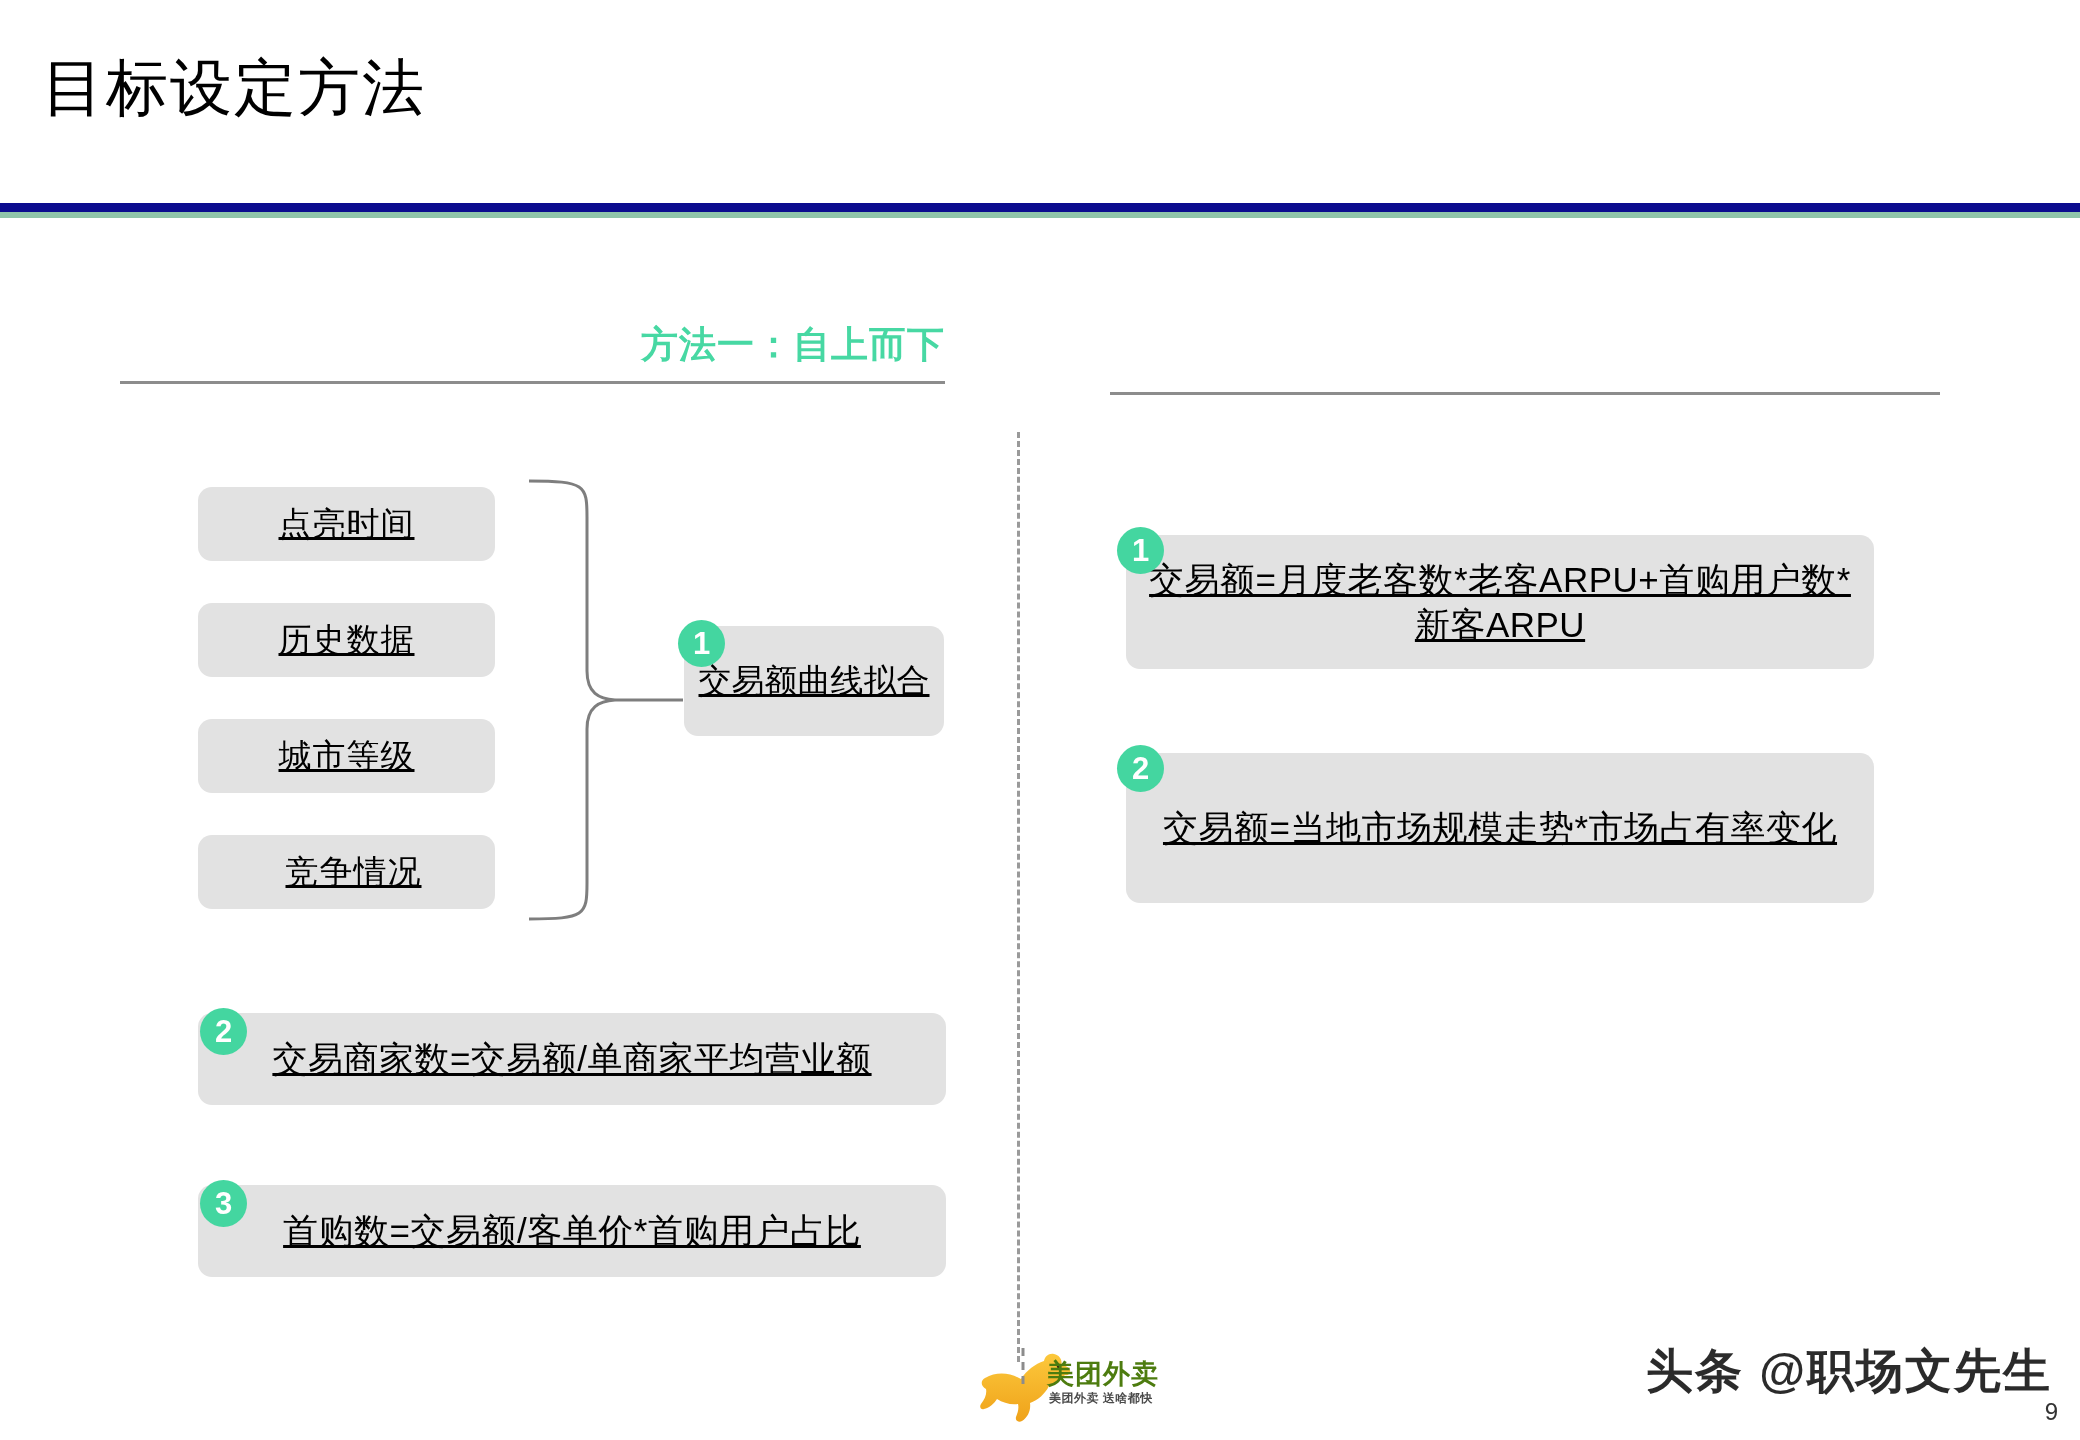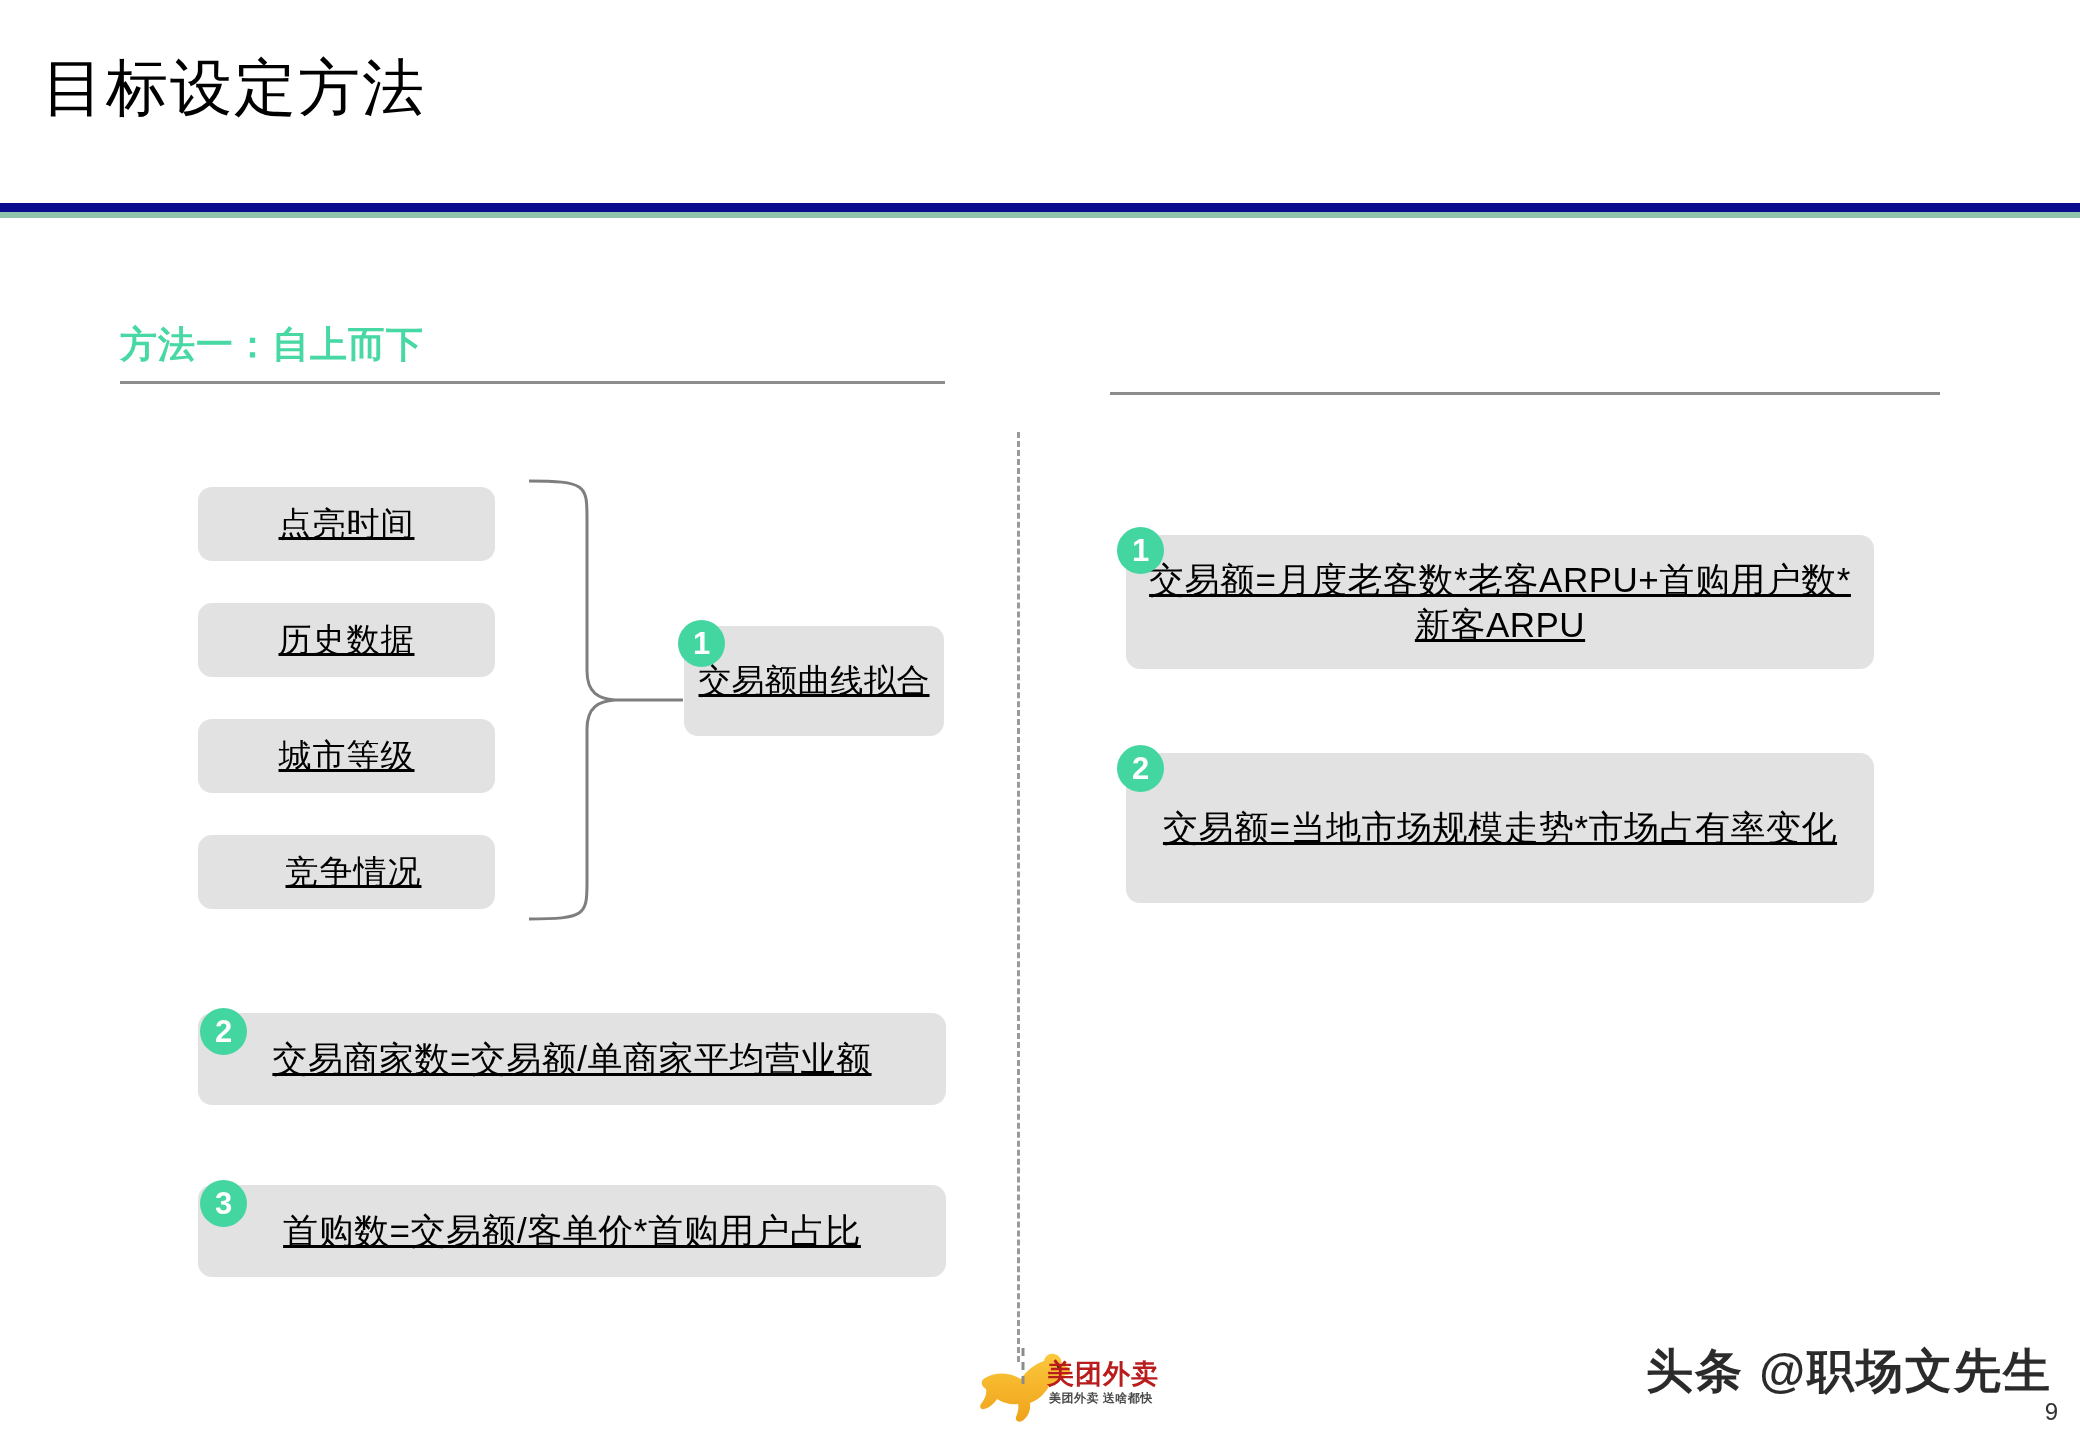--- a/index.html
+++ b/index.html
@@ -43,21 +43,21 @@
     left: 0;
     top: 212px;
     width: 2080px;
     height: 6px;
     background: #8fc4aa;
   }
 
   
   .col-head {
     position: absolute;
-    text-align: left;
+    text-align: right;
     font-size: 37px;
     font-weight: bold;
     color: #47d8a3;
     letter-spacing: 1px;
     white-space: nowrap;
   }
   .col-head.left  { left: 120px;  top: 320px; width: 825px; }
   .col-head.right { left: 1110px; top: 332px; width: 830px; }
 
   .head-rule {
@@ -168,21 +168,21 @@
     top: 1348px;
     width: 190px;
     height: 82px;
   }
   .logo-text-cn {
     position: absolute;
     left: 72px;
     top: 8px;
     font-size: 27px;
     font-weight: bold;
-    color: #b91c1c;
+    color: #4d7c0f;
     letter-spacing: 1px;
     white-space: nowrap;
   }
   .logo-text-sub {
     position: absolute;
     left: 74px;
     top: 42px;
     font-size: 12px;
     font-weight: bold;
     color: #4a4a4a;

